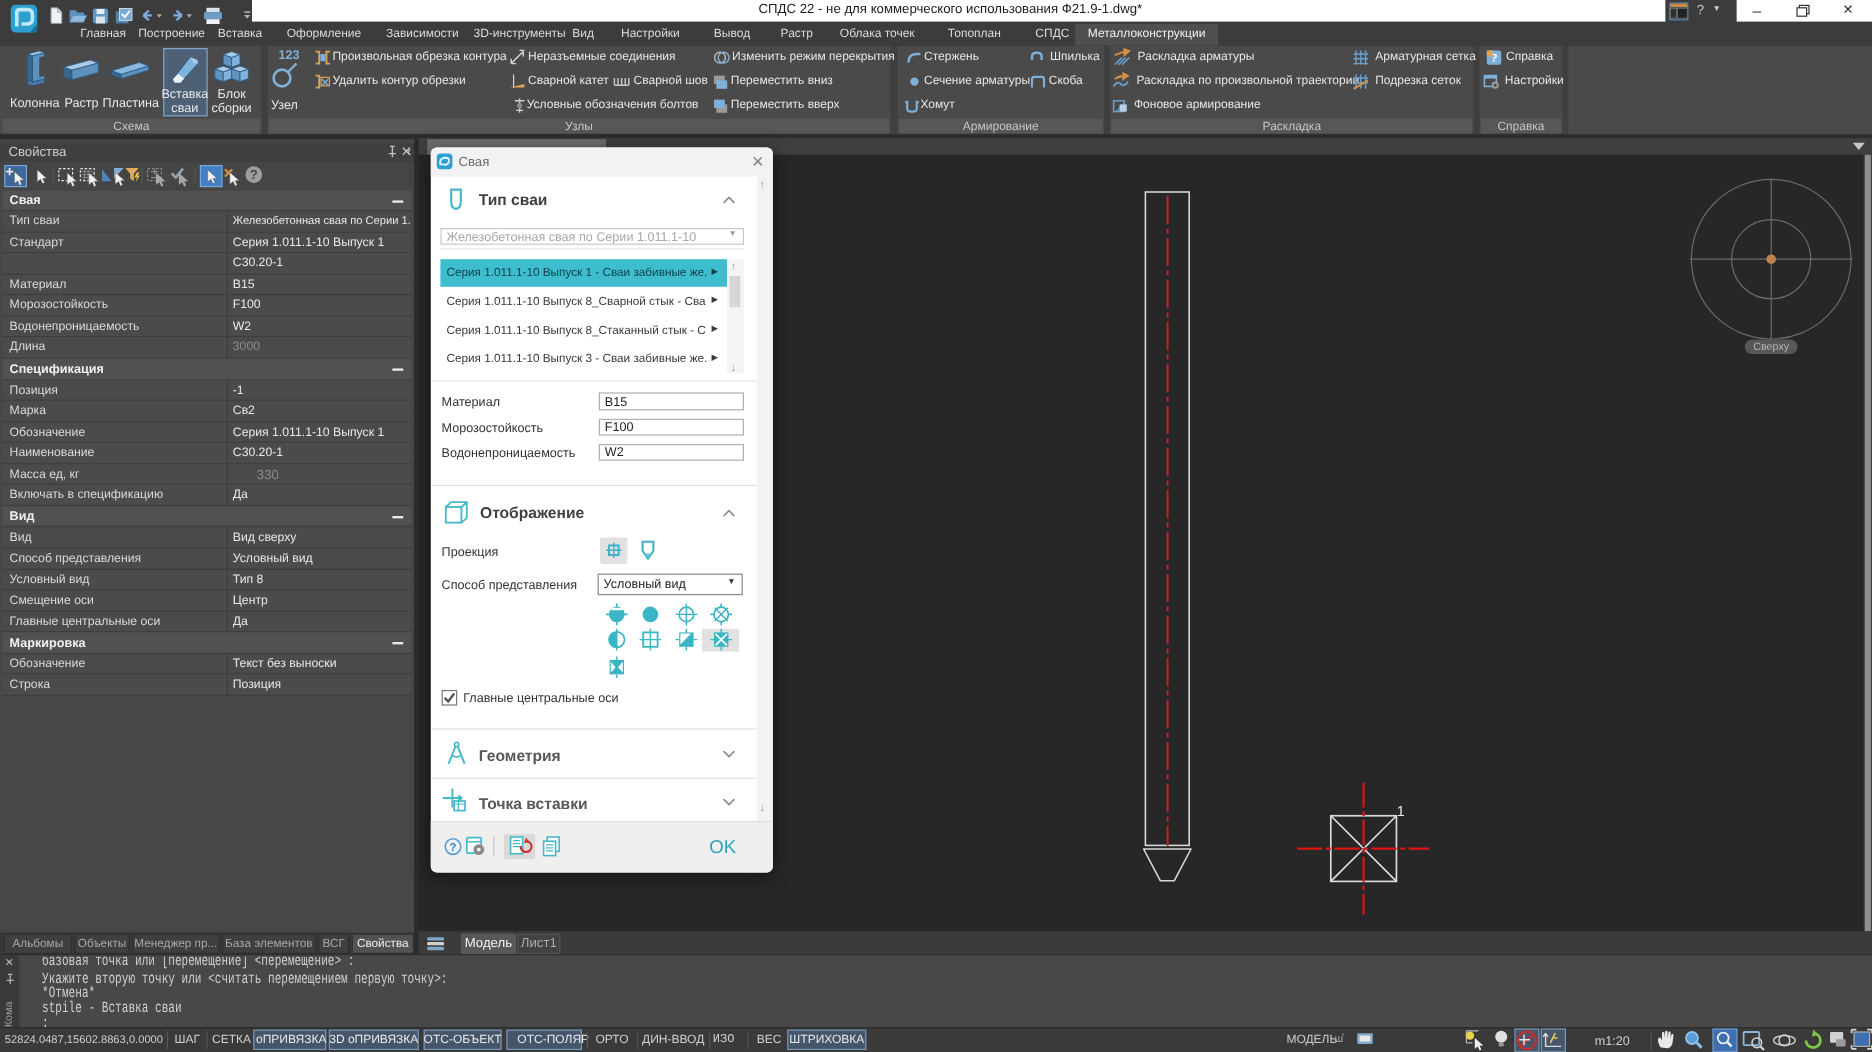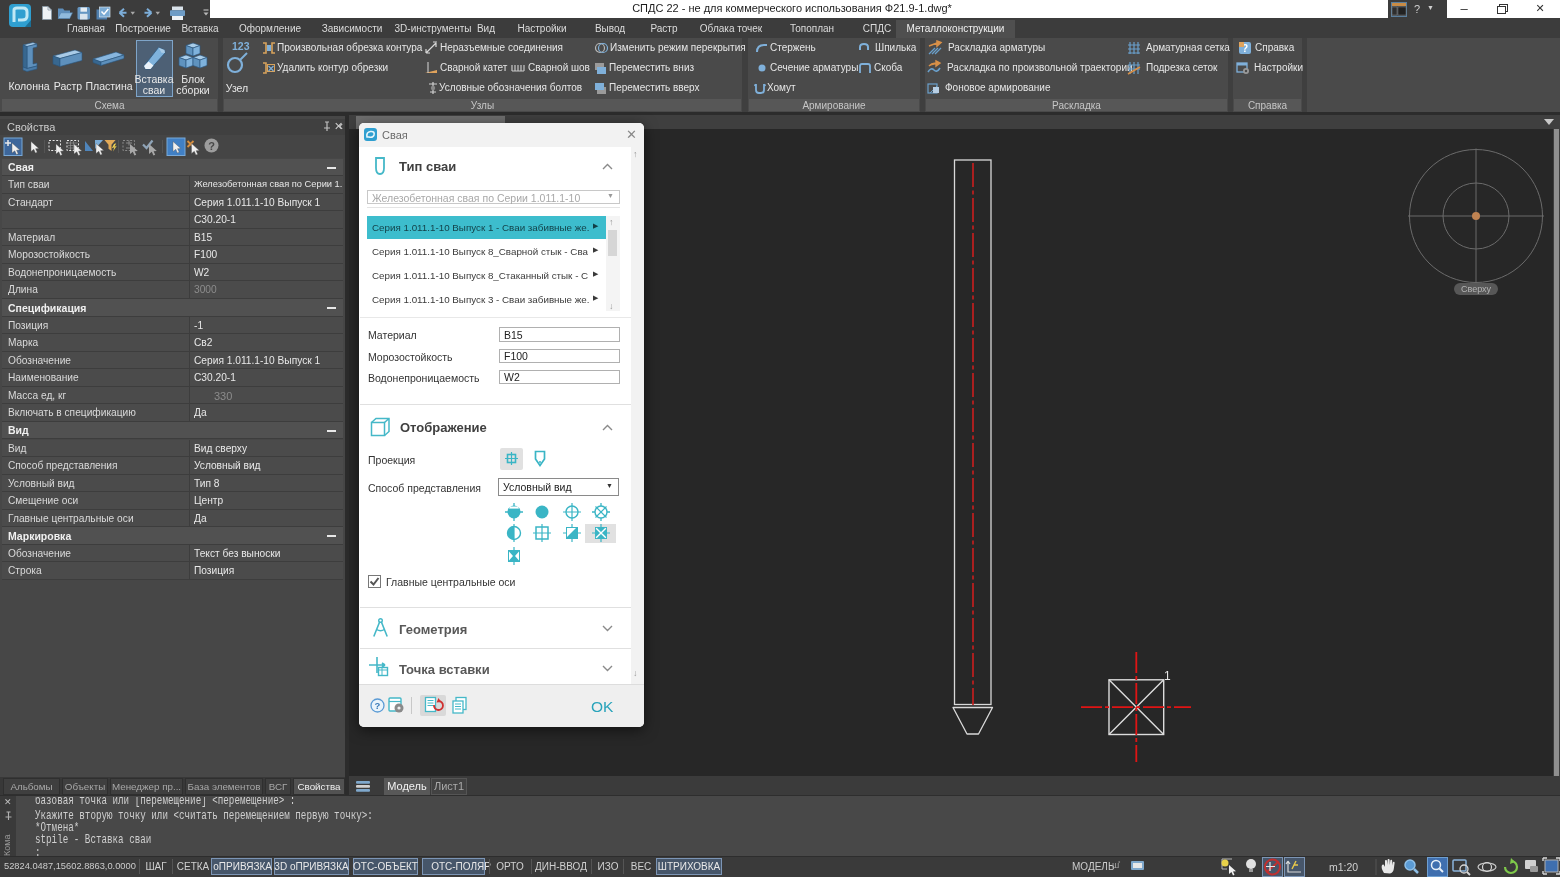--- a/index.html
+++ b/index.html
@@ -492,21 +492,21 @@
 <div class="abs" style="left:274px;top:858px;width:75px;height:17px;background:#46566a;border:1px solid #7c95b5;"></div>
 <div class="txt" style="left:274px;top:861px;width:75px;text-align:center;font-size:10px;color:#e8e8e8;">3D оПРИВЯЗКА</div>
 <div class="abs" style="left:353px;top:858px;width:65px;height:17px;background:#46566a;border:1px solid #7c95b5;"></div>
 <div class="txt" style="left:353px;top:861px;width:65px;text-align:center;font-size:10px;color:#e8e8e8;">ОТС-ОБЪЕКТ</div>
 <div class="abs" style="left:422px;top:858px;width:63px;height:17px;background:#46566a;border:1px solid #7c95b5;"></div>
 <div class="txt" style="left:422px;top:861px;width:78px;text-align:center;font-size:10px;color:#e8e8e8;">ОТС-ПОЛЯР</div>
 <div class="txt" style="left:492px;top:861px;width:36px;text-align:center;font-size:10px;color:#d0d0d0;">ОРТО</div>
 <div class="abs" style="left:489px;top:859px;width:1px;height:15px;background:#555;"></div>
 <div class="txt" style="left:534px;top:861px;width:54px;text-align:center;font-size:10px;color:#d0d0d0;">ДИН-ВВОД</div>
 <div class="abs" style="left:531px;top:859px;width:1px;height:15px;background:#555;"></div>
-<div class="txt" style="left:594px;top:861px;width:28px;text-align:center;font-size:10px;color:#d0d0d0;">ИЗО</div>
+<div class="txt" style="left:594px;top:861px;width:28px;text-align:left;font-size:10px;color:#d0d0d0;font-family:Liberation Mono, monospace;">ИЗО</div>
 <div class="abs" style="left:591px;top:859px;width:1px;height:15px;background:#555;"></div>
 <div class="txt" style="left:626px;top:861px;width:30px;text-align:center;font-size:10px;color:#d0d0d0;">ВЕС</div>
 <div class="abs" style="left:623px;top:859px;width:1px;height:15px;background:#555;"></div>
 <div class="abs" style="left:656px;top:858px;width:66px;height:17px;background:#46566a;border:1px solid #7c95b5;"></div>
 <div class="txt" style="left:656px;top:861px;width:66px;text-align:center;font-size:10px;color:#e8e8e8;">ШТРИХОВКА</div>
 <div class="txt" style="left:1072px;top:861px;font-size:10px;color:#cccccc;">МОДЕЛЬ</div>
 <div class="txt" style="left:1112px;top:860px;font-size:9px;color:#aaaaaa;">ш̊</div>
 <svg style="left:1130px;top:859px;" width="15" height="14">
 <rect x="1" y="2" width="13" height="9" rx="1" fill="#7fa8cc"></rect>
 <rect x="3" y="4" width="9" height="5" fill="#e8e8e8"></rect>

